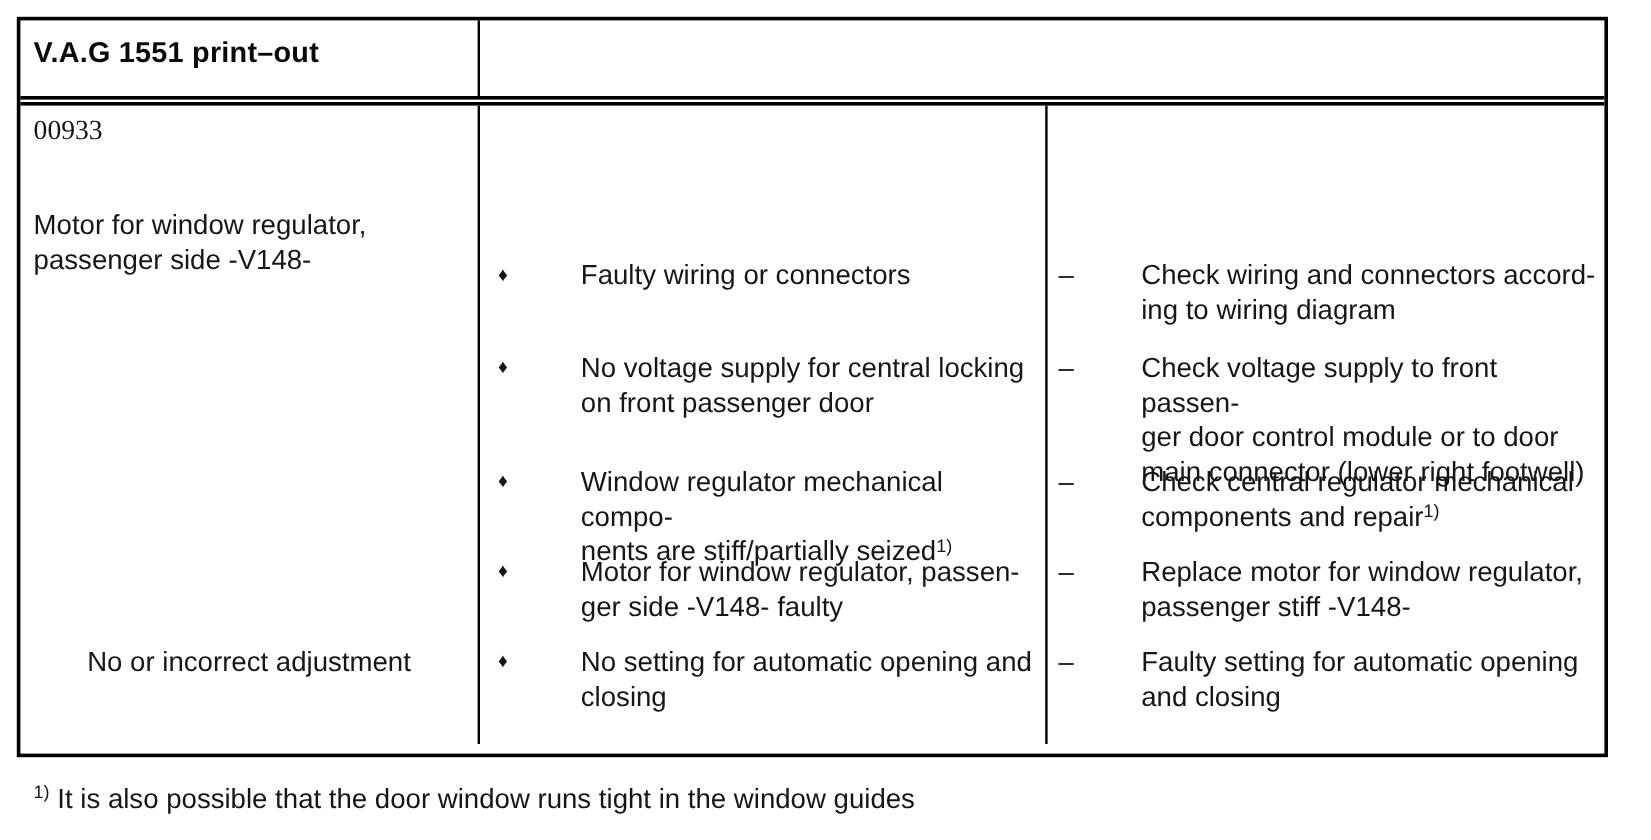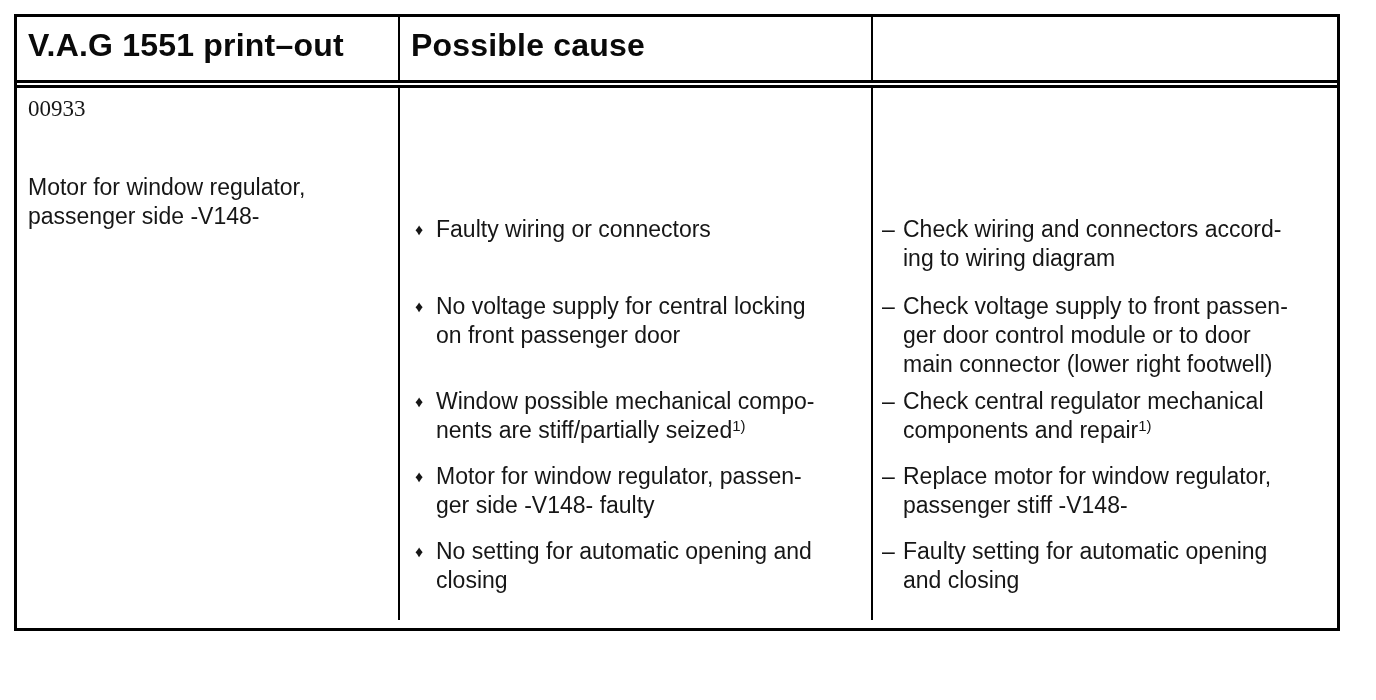--- a/index.html
+++ b/index.html
@@ -18,77 +18,77 @@
     background:#fff;
   }
   .hrow { display:flex; height:71px; border-bottom:8px double #000; }
   .brow { display:flex; height:532px; }
   .cell { position:relative; }
   .c1 { width:383px; border-right:2px solid #000; }
   .c2 { width:473px; border-right:2px solid #000; }
   .c3 { flex:1; }
 
   .th {
-    font-weight:bold; font-size:32px; line-height:28px;
+    font-weight:bold; font-size:24px; line-height:28px;
     padding:14px 0 0 11px; letter-spacing:0.2px; color:#0a0a0a;
   }
 
   .brow { font-size:23px; line-height:29px; }
 
   .code { position:absolute; top:6px; left:11px;font-family:Liberation Serif, serif; }
   .comp { position:absolute; top:53px; left:11px; right:6px; white-space:pre-line;margin-top:32px; }
   .adj  { position:absolute; top:449px; left:0; width:100%; text-align:center; }
 
   .item { position:absolute; left:0; right:4px; display:flex; }
   .c2 .item { padding-left:15px; }
   .c3 .item { padding-left:9px; }
   .mk { width:21px; flex:none; }
   .c2 .mk { font-size:16px; }
-  .tx { flex:1; white-space:pre-line; }
+  .tx { flex:1; white-space:pre-line;margin-left:48px; }
 
   sup.s { font-size:15px; line-height:0; vertical-align:7px; }
 
   .footnote { position:absolute; left:28px; top:651px; font-size:23px; line-height:29px; }
   .footnote sup { font-size:15px; line-height:0; vertical-align:8px; }
 
   .t127{top:127px} .t204{top:204px} .t299{top:299px} .t374{top:374px} .t449{top:449px}
 </style>
 </head>
 <body>
 
 <div class="page">
 
   <div class="dtable">
 
     <div class="hrow">
       <div class="cell c1 th">V.A.G 1551 print–out</div>
-      <div class="cell c2 th">Possible cause</div>
     </div>
 
     <div class="brow">
 
       <div class="cell c1">
         <div class="code">00933</div>
         <div class="comp">Motor for window regulator,
 passenger side -V148-</div>
+        <div class="adj">No or incorrect adjustment</div>
       </div>
 
       <div class="cell c2">
         <div class="item t127">
           <span class="mk">♦</span>
           <span class="tx"><span>Faulty wiring or connectors</span><sup class="s"></sup></span>
         </div>
         <div class="item t204">
           <span class="mk">♦</span>
           <span class="tx"><span>No voltage supply for central locking
 on front passenger door</span><sup class="s"></sup></span>
         </div>
         <div class="item t299">
           <span class="mk">♦</span>
-          <span class="tx"><span>Window possible mechanical compo-
+          <span class="tx"><span>Window regulator mechanical compo-
 nents are stiff/partially seized</span><sup class="s">1)</sup></span>
         </div>
         <div class="item t374">
           <span class="mk">♦</span>
           <span class="tx"><span>Motor for window regulator, passen-
 ger side -V148- faulty</span><sup class="s"></sup></span>
         </div>
         <div class="item t449">
           <span class="mk">♦</span>
           <span class="tx"><span>No setting for automatic opening and
@@ -121,14 +121,18 @@
         <div class="item t449">
           <span class="mk">–</span>
           <span class="tx"><span>Faulty setting for automatic opening
 and closing</span><sup class="s"></sup></span>
         </div>
       </div>
 
     </div>
   </div>
 
+  <div class="footnote">
+    <sup>1)</sup>
+    <span>It is also possible that the door window runs tight in the window guides</span>
+  </div>
 
 </div>
 
 </body></html>

